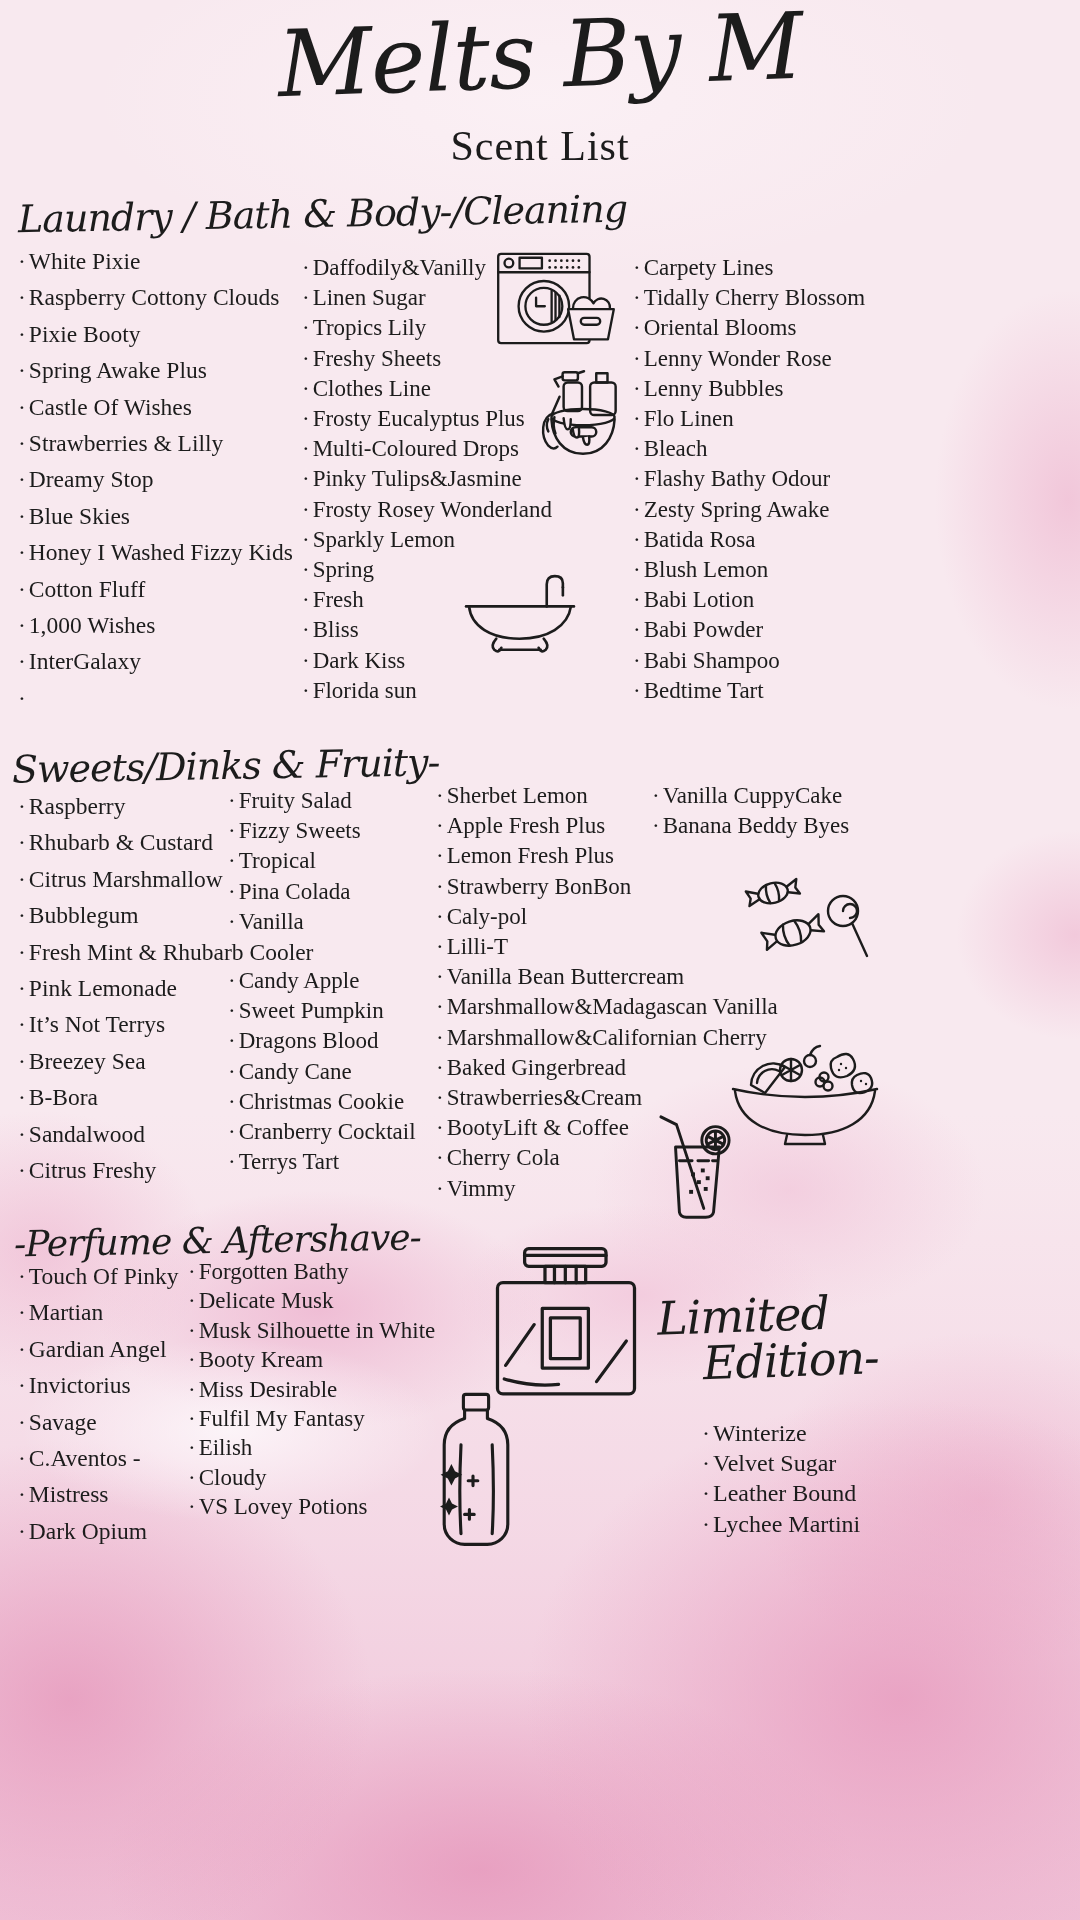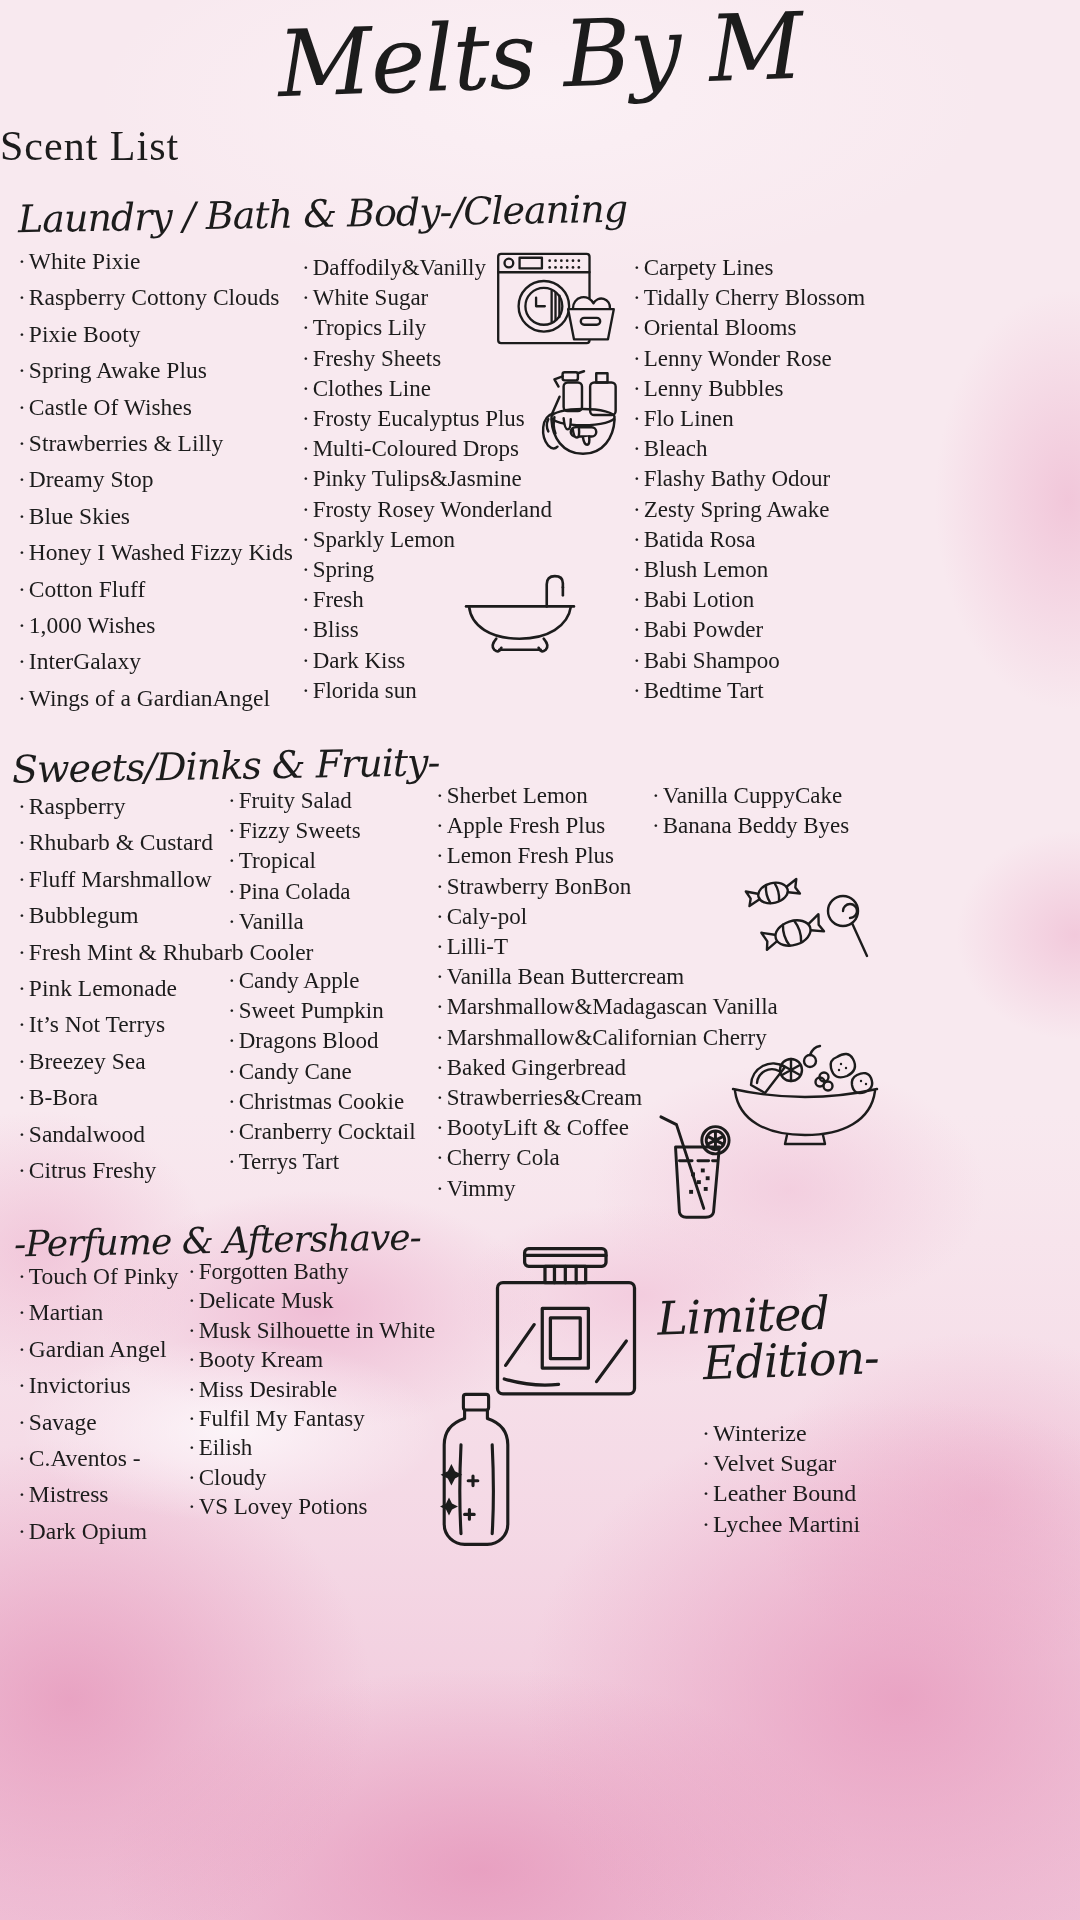--- a/index.html
+++ b/index.html
@@ -29,21 +29,21 @@
     font-style:italic;
     font-weight:400;
     white-space:nowrap;
     letter-spacing:-1px;
   }
   .title{
     position:absolute;left:0;right:0;top:8px;text-align:center;
     font-size:92px;line-height:1.05;transform:rotate(-2deg);
   }
   .subtitle{
-    position:absolute;left:0;right:0;top:122px;
+    position:absolute;left:0;right:0;top:122px;text-align:center;
     font-size:42px;letter-spacing:1px;
   }
   .sec-head{position:absolute;font-size:38px;transform:rotate(-1deg);}
   .col{position:absolute;white-space:nowrap;}
   .scent-item{display:flex;align-items:baseline;}
   .dot{margin-right:3px;}
   .c-big{font-size:23.5px;}
   .c-big .scent-item{line-height:36.4px;}
   .c-std{font-size:23px;}
   .c-std .scent-item{line-height:30.2px;}
@@ -107,31 +107,30 @@
       <div class="scent-item">
         <span class="dot">·</span>
         <span>1,000 Wishes</span>
       </div>
       <div class="scent-item">
         <span class="dot">·</span>
         <span>InterGalaxy</span>
       </div>
       <div class="scent-item">
         <span class="dot">·</span>
-        <span>Wings of a GardianAngel</span>
       </div>
     </div>
   <div class="col c-std" style="left:302px;top:253px;">
       <div class="scent-item">
         <span class="dot">·</span>
         <span>Daffodily&amp;Vanilly</span>
       </div>
       <div class="scent-item">
         <span class="dot">·</span>
-        <span>White Sugar</span>
+        <span>Linen Sugar</span>
       </div>
       <div class="scent-item">
         <span class="dot">·</span>
         <span>Tropics Lily</span>
       </div>
       <div class="scent-item">
         <span class="dot">·</span>
         <span>Freshy Sheets</span>
       </div>
       <div class="scent-item">
@@ -247,21 +246,21 @@
       <div class="scent-item">
         <span class="dot">·</span>
         <span>Raspberry</span>
       </div>
       <div class="scent-item">
         <span class="dot">·</span>
         <span>Rhubarb &amp; Custard</span>
       </div>
       <div class="scent-item">
         <span class="dot">·</span>
-        <span>Fluff Marshmallow</span>
+        <span>Citrus Marshmallow</span>
       </div>
       <div class="scent-item">
         <span class="dot">·</span>
         <span>Bubblegum</span>
       </div>
       <div class="scent-item">
         <span class="dot">·</span>
         <span>Fresh Mint &amp; Rhubarb Cooler</span>
       </div>
       <div class="scent-item">

